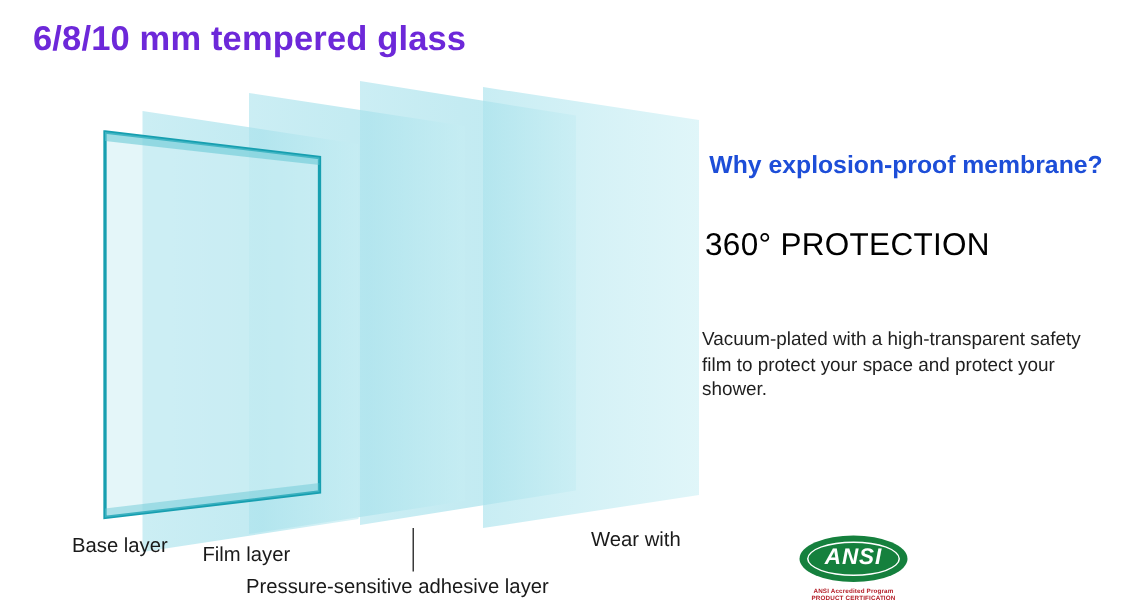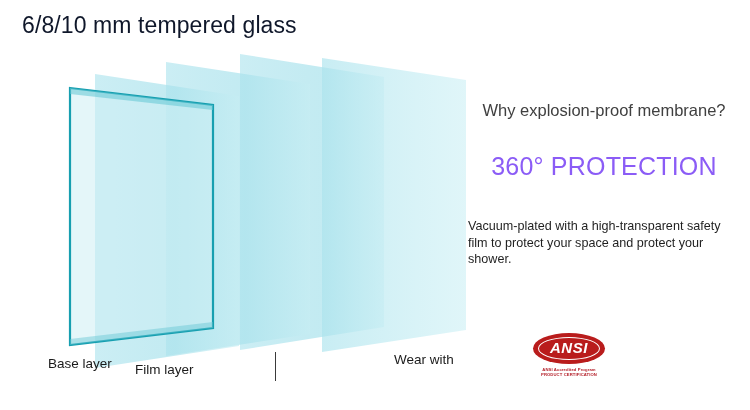--- a/index.html
+++ b/index.html
@@ -18,22 +18,22 @@
     background: #ffffff;
     overflow: hidden;
   }
 
   
   #page-title {
     position: absolute;
     left: 22px;
     top: 12px;
     font-size: 23px;
-    font-weight: 400;
-    color: #0f172a;
+    font-weight: 700;
+    color: #6d28d9;
     letter-spacing: 0.1px;
     white-space: nowrap;
   }
 
   
   #glass-stack {
     position: absolute;
     left: 0;
     top: 0;
     width: 500px;
@@ -63,33 +63,32 @@
   }
 
   
   #headline {
     position: absolute;
     left: 470px;
     top: 101px;
     width: 268px;
     text-align: center;
     font-size: 16.5px;
-    font-weight: 400;
-    color: #404040;
+    font-weight: 700;
+    color: #1d4ed8;
     white-space: nowrap;
   }
   #subheadline {
     position: absolute;
     left: 470px;
     top: 152px;
     width: 268px;
-    text-align: center;
-    font-size: 25px;
+    font-size: 21px;
     font-weight: 400;
-    color: #8b5cf6;
+    color: #000000;
     letter-spacing: 0.2px;
     white-space: nowrap;
   }
   #body-copy {
     position: absolute;
     left: 468px;
     top: 218px;
     width: 270px;
     text-align: left;
     font-size: 12.6px;
@@ -106,23 +105,24 @@
     height: 100px;
   }
   .cert { position: absolute; }
 
   
   #cert-ansi { left: 8px; top: 28px; width: 72px; }
   .ansi-oval {
     width: 72px;
     height: 31px;
     border-radius: 50%;
-    background: #b91c1c;
+    background: #15803d;
     position: relative;
     overflow: hidden;
+    margin-top: 24px;
   }
   .ansi-oval::after {
     content: "";
     position: absolute;
     left: 5px; top: 4px;
     right: 5px; bottom: 4px;
     border-radius: 50%;
     border: 1.5px solid #ffffff;
   }
   .ansi-word {
@@ -264,20 +264,21 @@
       </g>
     </svg>
   </div>
 
   <div class="layer-caption" id="caption-base">Base layer</div>
 
   <div class="layer-caption" id="caption-film">Film layer</div>
 
   <div id="psa-leader"></div>
 
+  <div class="layer-caption" id="caption-psa">Pressure-sensitive adhesive layer</div>
 
   <div class="layer-caption" id="caption-wear">Wear with</div>
 
   <div id="headline">Why explosion-proof membrane?</div>
 
   <div id="subheadline">360° PROTECTION</div>
 
   <div id="body-copy">Vacuum-plated with a high-transparent safety film to protect your space and protect your shower.</div>
 
   <div id="cert-row">

